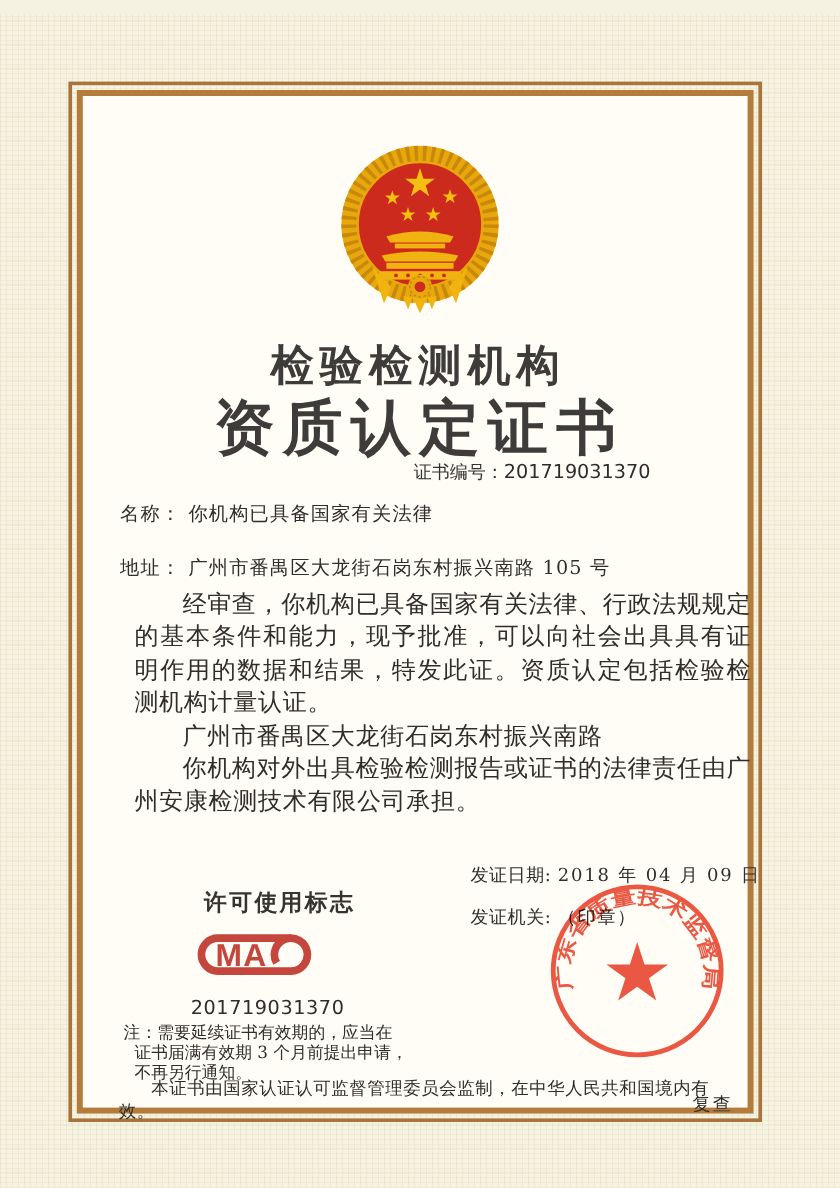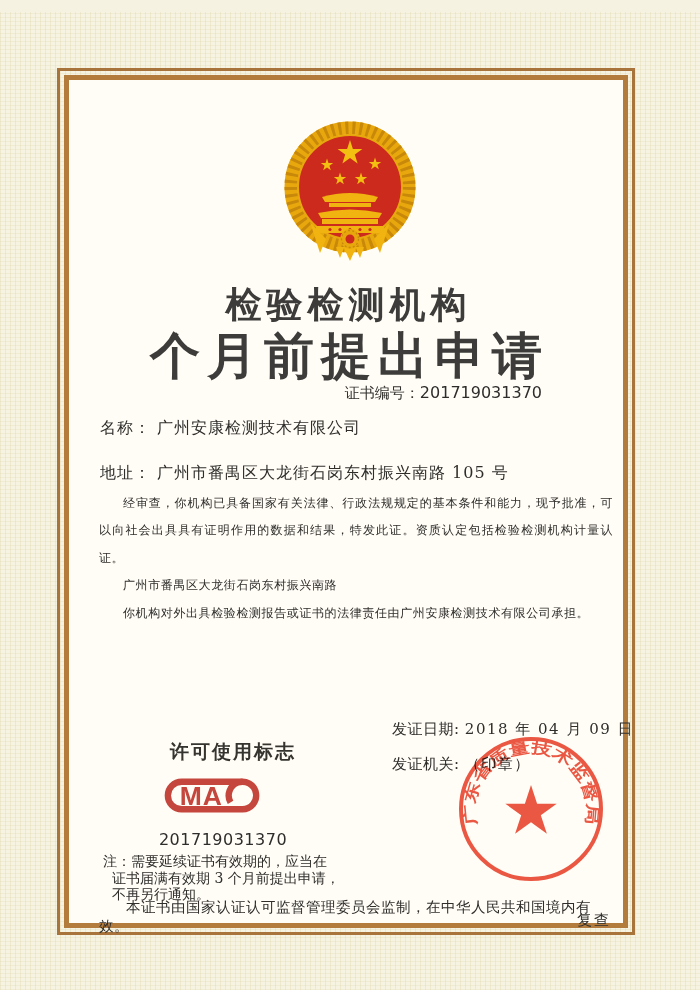--- a/index.html
+++ b/index.html
@@ -37,22 +37,22 @@
   .cert-no{
     position:absolute;left:0;right:158px;top:371px;text-align:right;
     font-size:15px;color:#33322f;
   }
   .cert-no .num{font-family:"DejaVu Sans", sans-serif;font-size:16px;color:#2e2d2b;}
   .field{position:absolute;left:100px;font-size:16px;color:#2f2e2b;letter-spacing:1px;}
   .field.name-row{top:406px;}
   .field.addr-row{top:451px;}
   .field .lbl{margin-right:6px;}
   .body-text{
-    position:absolute;left:99px;top:478px;width:514px;
-    font-size:12px;line-height:27.4px;color:#2f2e2b;text-align:justify;
+    position:absolute;left:112px;top:478px;width:514px;
+    font-size:20px;line-height:27.4px;color:#2f2e2b;text-align:justify;
     letter-spacing:0.6px;
   }
   .body-text p{margin:0;text-indent:2em;}
   .issue-block{position:absolute;left:392px;top:700px;font-size:15px;color:#2f2e2b;}
   .issue-row{height:35px;line-height:35px;letter-spacing:0.5px;}
   .issue-row .val{letter-spacing:1.5px;}
   .license-heading{
     position:absolute;left:150px;top:727px;width:146px;text-align:right;
     font-size:19px;color:#35342f;letter-spacing:2px;font-weight:600;
   }
@@ -113,28 +113,28 @@
       <circle cx="68" cy="108.5" r="1.6"></circle>
         <circle cx="78" cy="108.5" r="1.6"></circle>
       <circle cx="88" cy="108.5" r="1.6"></circle>
     </g>
     <circle cx="68" cy="118" r="10" fill="#e8a80d"></circle>
     <circle cx="68" cy="118" r="8.5" fill="none" stroke="#c8880a" stroke-width="1.3" stroke-dasharray="2 2.2"></circle>
     <circle cx="68" cy="118" r="4.5" fill="#cd2a1e"></circle>
   </svg>
 
   <div class="title1">检验检测机构</div>
-  <div class="title2">个月前提出申请</div>
+  <div class="title2">资质认定证书</div>
 
   <div class="cert-no">
     <span>证书编号：</span><span class="num">201719031370</span>
   </div>
 
   <div class="field name-row">
-    <span class="lbl">名称：</span><span>广州安康检测技术有限公司</span>
+    <span class="lbl">名称：</span><span>你机构已具备国家有关法律</span>
   </div>
   <div class="field addr-row">
     <span class="lbl">地址：</span><span>广州市番禺区大龙街石岗东村振兴南路 105 号</span>
   </div>
 
   <div class="body-text">
     <p>经审查，你机构已具备国家有关法律、行政法规规定的基本条件和能力，现予批准，可以向社会出具具有证明作用的数据和结果，特发此证。资质认定包括检验检测机构计量认证。</p>
     <p>广州市番禺区大龙街石岗东村振兴南路</p>
     <p>你机构对外出具检验检测报告或证书的法律责任由广州安康检测技术有限公司承担。</p>
   </div>

